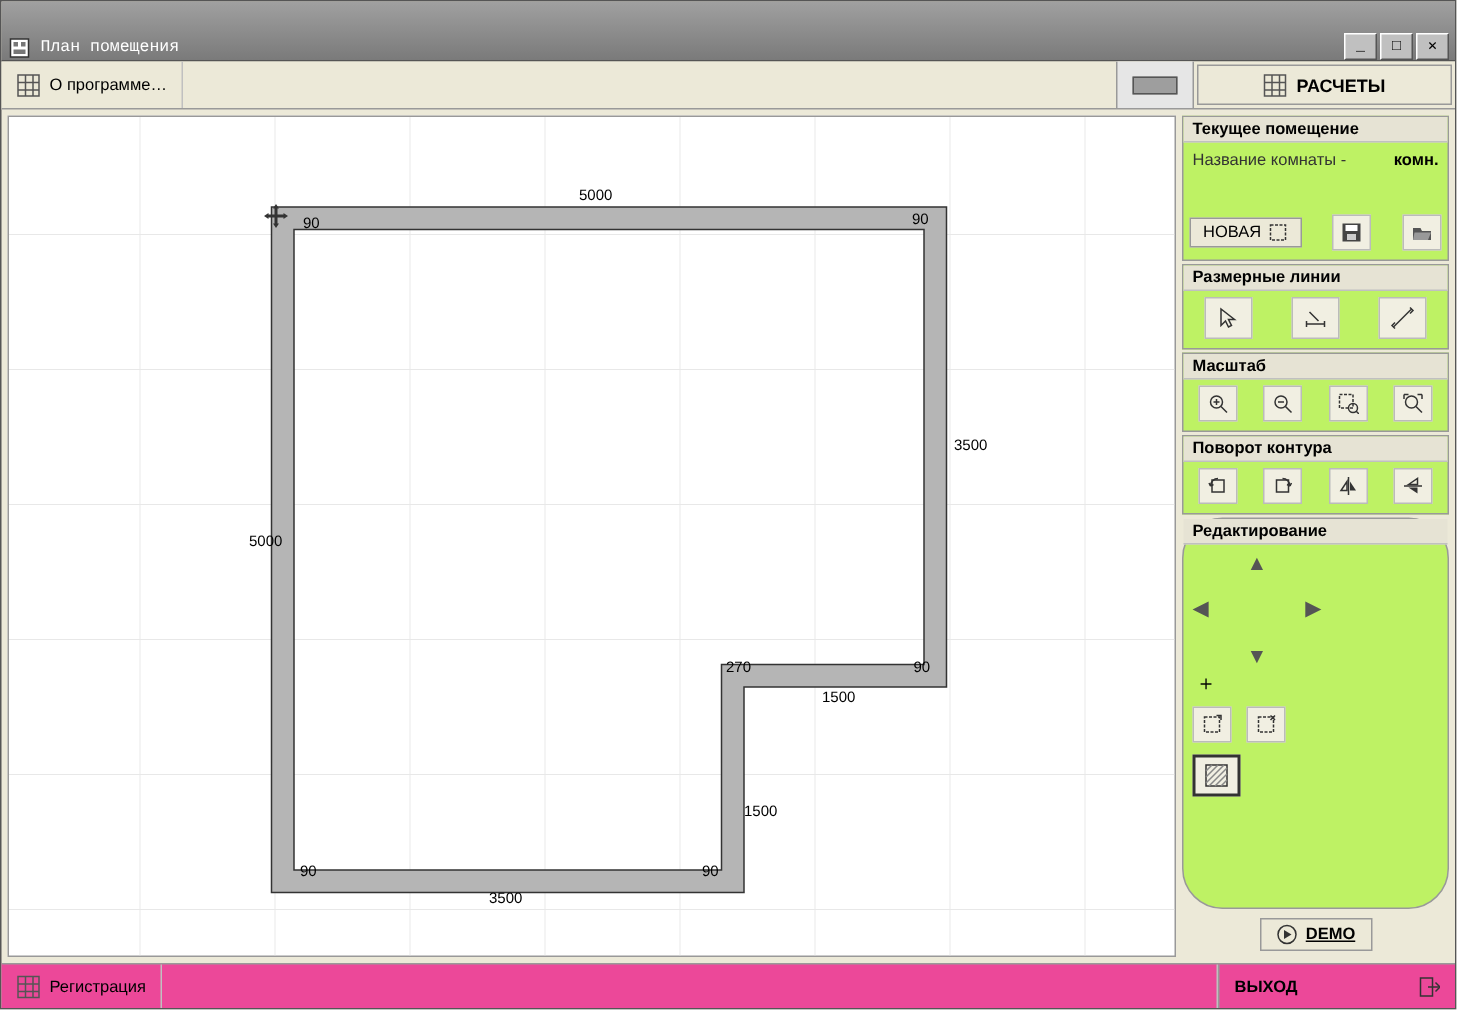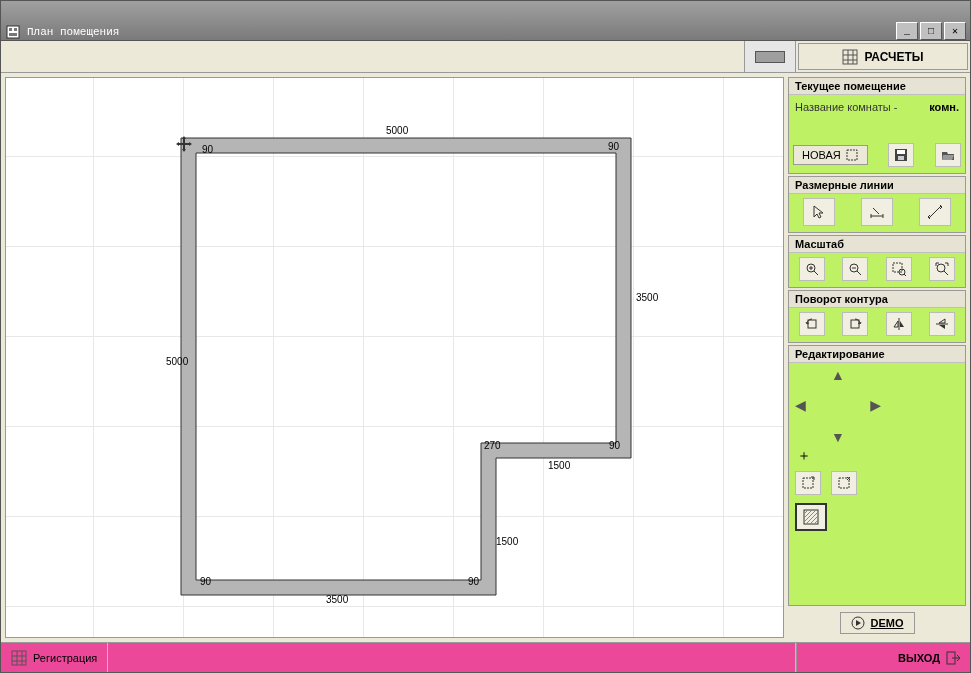--- a/index.html
+++ b/index.html
@@ -156,21 +156,21 @@
   .nav-pad .right{ right:2px; top:30px;}
   .bottombar {
     height:30px; display:flex; align-items:stretch;
     border-top:1px solid #999;
     background:#ec4899;
   }
   .bottombar .bb-left, .bottombar .bb-right {
     display:flex; align-items:center; gap:6px; padding:0 10px;
   }
   .bottombar .bb-mid { flex:1; border-left:1px solid #c0c0c0; border-right:1px solid #c0c0c0;}
-  .bottombar .bb-right { border-left:1px solid #999; width:174px; justify-content:flex-end; font-weight:bold;}
+  .bottombar .bb-right { border-left:1px solid #999; width:158px; justify-content:space-between; font-weight:bold;}
   .disabled { color:#9a9a9a;}
   svg.ico { width:14px; height:14px; }
   svg.ico16 { width:16px; height:16px;}
   .demo-row { display:flex; justify-content:center; padding:4px;text-decoration:underline; }
   .demo-btn {
     border:1px solid #999; padding:3px 10px;
     display:flex; align-items:center; gap:6px;
     font-weight:bold; font-size:11px;
     background:#ece9d8;
   }
@@ -204,20 +204,27 @@
       <div class="btn">
           <span>□</span>
         </div>
       <div class="btn">
           <span>✕</span>
         </div>
     </div>
   </div>
 
   <div class="toolbar-row">
+    <div class="tb-btn">
+      <svg class="ico16" viewBox="0 0 16 16">
+          <rect x="1" y="1" width="14" height="14" fill="none" stroke="#555"></rect>
+          <path d="M1 6h14M1 11h14M6 1v14M11 1v14" stroke="#555"></path>
+        </svg>
+      <span>О программе…</span>
+    </div>
     <div class="spacer"></div>
     <div class="mode-box">
       <div class="swatch"></div>
     </div>
     <div class="calc-btn">
       <svg class="ico16" viewBox="0 0 16 16">
           <rect x="1" y="1" width="14" height="14" fill="none" stroke="#555"></rect>
           <path d="M1 6h14M1 11h14M6 1v14M11 1v14" stroke="#555"></path>
         </svg>
       <span>РАСЧЕТЫ</span>
@@ -367,21 +374,21 @@
           <div class="icon-btn">
             <svg class="ico" viewBox="0 0 14 14">
                 <path d="M1 7h12" stroke="#333"></path>
                 <path d="M4 6L10 2v4z" fill="none" stroke="#333"></path>
                 <path d="M4 8l6 4V8z" fill="#333"></path>
               </svg>
           </div>
         </div>
       </div>
 
-      <div class="group" style="flex:1;">
+      <div class="group" style="flex:1;border-radius:27px;">
         <div class="g-title">Редактирование</div>
         <div class="nav-pad">
           <div class="arrow up">▲</div>
           <div class="arrow down">▼</div>
           <div class="arrow left">◀</div>
           <div class="arrow right">▶</div>
         </div>
         <div class="row" style="gap:10px; padding-left:4px;">
           <span style="font-size:14px;cursor:pointer;">＋</span>
         </div>

